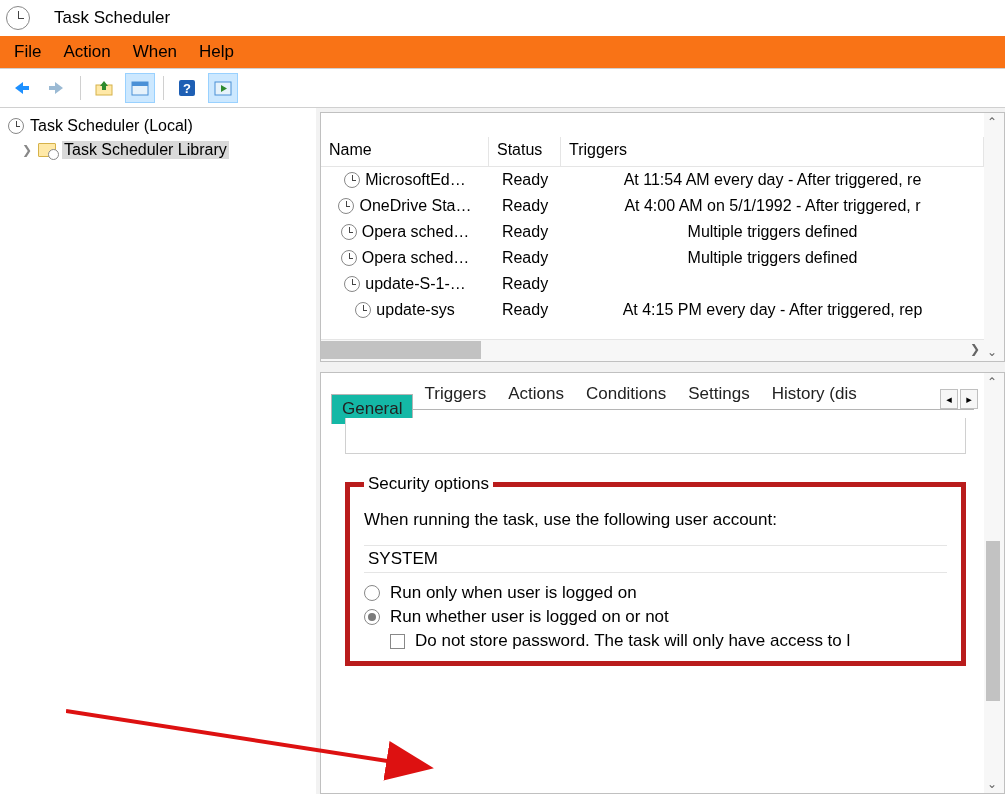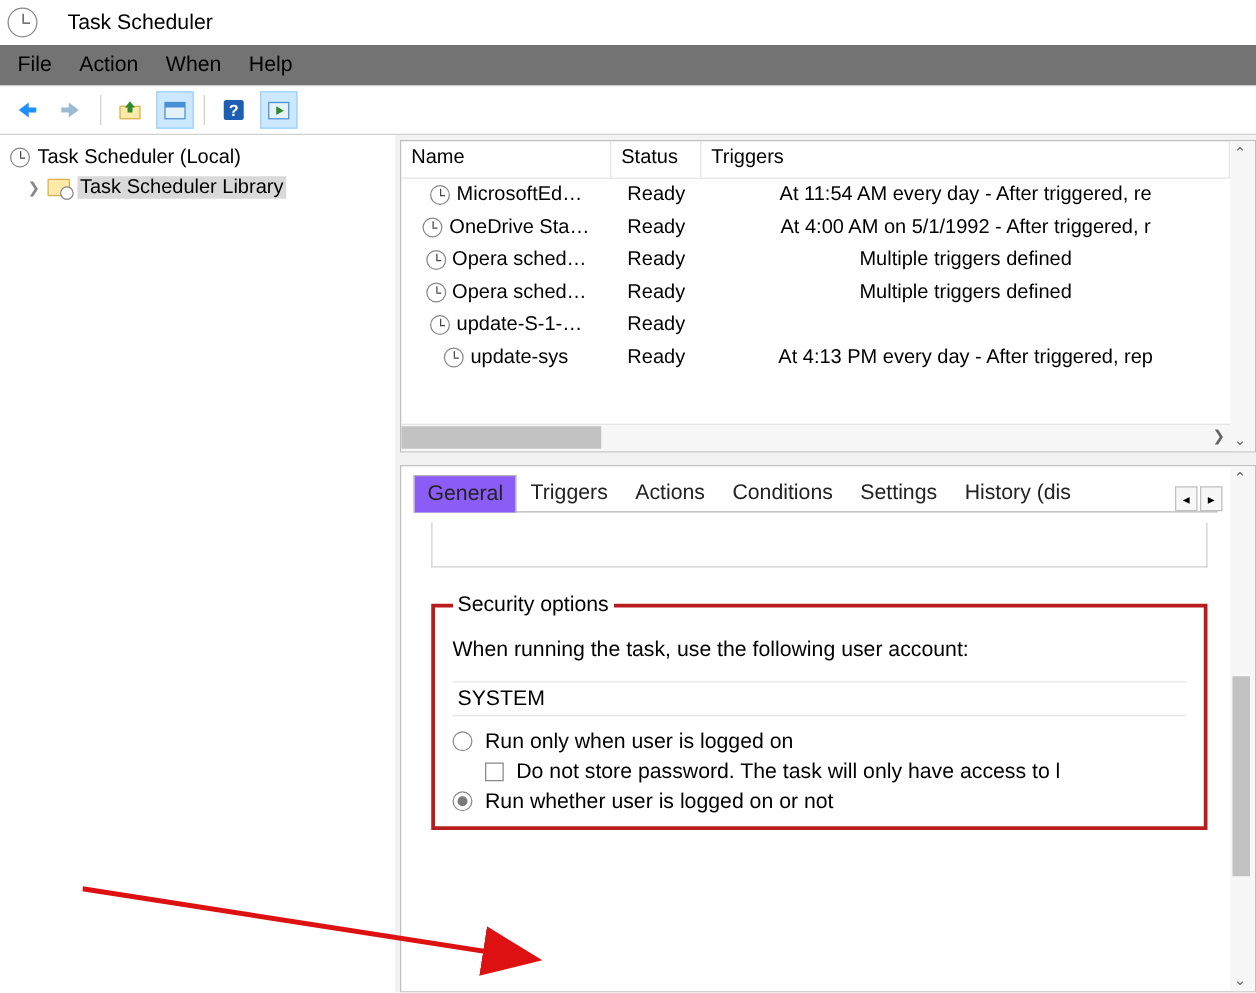--- a/index.html
+++ b/index.html
@@ -17,21 +17,21 @@
   }
   * { box-sizing:border-box; font-family:"Segoe UI", Tahoma, sans-serif; }
   body { margin:0; width:1005px; height:794px; background:#fff; color:var(--text); font-size:15px; overflow:hidden; position:relative; }
   
   .titlebar { height:36px; display:flex; align-items:center; padding:4px 6px; gap:24px; }
   .titlebar .title { font-size:17px; }
   .app-icon { width:24px; height:24px; border-radius:50%; background:#fff; border:1px solid #888; display:flex; align-items:center; justify-content:center; position:relative; }
   .app-icon::before { content:""; position:absolute; width:1px; height:7px; background:#444; top:4px; left:50%; transform-origin:bottom center; }
   .app-icon::after  { content:""; position:absolute; width:6px; height:1px; background:#444; top:11px; left:50%; }
   
-  .menubar { height:32px; display:flex; align-items:center; padding:0 10px 0 14px; gap:22px; font-size:17px; background:#737373; }
+  .menubar { height:32px; display:flex; align-items:center; padding:0 10px 0 14px; gap:22px; font-size:17px; background:#f97316; }
   .menubar span { cursor:default; }
   
   .toolbar { height:40px; display:flex; align-items:center; padding:0 6px; gap:6px; border-bottom:1px solid var(--light-border); border-top:1px solid var(--light-border); background:var(--toolbar-bg); }
   .tbtn { width:30px; height:30px; display:flex; align-items:center; justify-content:center; border:1px solid transparent; }
   .tbtn.lit { border:1px solid var(--blue-highlight-border); background:var(--blue-highlight); }
   .tsep { width:1px; height:24px; background:var(--light-border); margin:0 2px; }
   
   .body { display:flex; height:calc(794px - 36px - 32px - 40px); }
   .tree { width:316px; border-right:1px solid #fff; padding:6px 4px; overflow:hidden; }
   .tree-row { display:flex; align-items:center; height:24px; gap:6px; padding-left:4px; font-size:16px; }
@@ -40,21 +40,21 @@
   .expander { font-size:12px; color:#888; width:10px; }
   .folder-icon { width:18px; height:14px; background:#ffe9a8; border:1px solid #d6b24a; border-radius:1px; position:relative; }
   .folder-icon::after { content:""; position:absolute; width:9px; height:9px; border:1px solid #888; border-radius:50%; right:-4px; bottom:-4px; background:#fff; }
   .clock-ico-sm { width:16px; height:16px; border-radius:50%; border:1px solid #888; background:#fff; position:relative; display:inline-block; }
   .clock-ico-sm::before { content:""; position:absolute; width:1px; height:5px; background:#444; top:2px; left:50%; }
   .clock-ico-sm::after  { content:""; position:absolute; width:4px; height:1px; background:#444; top:7px; left:50%; }
   .right { flex:1; display:flex; flex-direction:column; border:4px solid #f2f2f2; border-right:none; border-bottom:none; min-width:0; }
   
   .list-container { height:250px; min-height:250px; position:relative; border:1px solid #c0c0c0; background:#fff; display:flex; }
   .list { flex:1; display:flex; flex-direction:column; overflow:hidden; min-width:0;}
-  .list-header { display:flex; height:30px; border-bottom:1px solid #e5e5e5; font-size:16px; }
+  .list-header { display:flex; height:30px; border-bottom:1px solid #e5e5e5; font-size:16px;margin-top:24px; }
   .list-header .col { border-right:1px solid #e5e5e5; padding:4px 8px; overflow:hidden; white-space:nowrap; }
   .list-rows { flex:1; overflow:hidden; }
   .lrow { display:flex; height:26px; align-items:center; font-size:16px; }
   .lrow .cell { padding:0 8px; overflow:hidden; white-space:nowrap; text-overflow:clip; display:flex; align-items:center; gap:5px;justify-content:center; }
   .col-name  { width:168px; min-width:168px; }
   .col-status{ width:72px; min-width:72px; }
   .col-trig  { flex:1; min-width:0; }
   .hscroll { height:22px; border-top:1px solid #e5e5e5; position:relative; background:#f7f7f7; }
   .hscroll .thumb { position:absolute; left:0; top:1px; height:18px; width:160px; background:var(--scroll-thumb); }
   .hscroll .caret { position:absolute; top:2px; font-size:12px; color:#666; }
@@ -62,26 +62,26 @@
   .vscroll { width:20px; background:#f7f7f7; position:relative; }
   .vscroll .caret { position:absolute; left:3px; font-size:12px; color:#666; }
   .vscroll .caret.t { top:2px; } .vscroll .caret.b { bottom:2px; }
   
   .splitter { height:10px; background:#f2f2f2; }
   
   .details { flex:1; border:1px solid #c0c0c0; background:#fff; display:flex; overflow:hidden; min-width:0; }
   .details-inner { flex:1; display:flex; flex-direction:column; min-width:0;}
   .tabbar { display:flex; align-items:flex-end; height:36px; padding:6px 6px 0 10px; gap:0; font-size:17px; }
   .tab { padding:4px 10px 5px 10px; border:1px solid transparent; border-bottom:none; color:#222; white-space:nowrap; }
-  .tab.active { border-color:#b5b5b5; background:#8b5cf6; position:relative; top:1px; }
+  .tab.active { border-color:#b5b5b5; background:#14b8a6; position:relative; top:15px; }
   .tab-scroll-btn { width:18px; height:20px; border:1px solid #c0c0c0; background:#f7f7f7; font-size:11px; display:flex; align-items:center; justify-content:center; margin-left:2px; cursor:default; }
   .tab-strip-line { height:1px; background:#b5b5b5; margin:0 10px; }
   .tab-body { flex:1; padding:8px 18px 0 24px; overflow:hidden; position:relative; }
   .truncated-box { height:36px; border:1px solid #d0d0d0; background:#fff; margin-bottom:20px; border-top:none; }
-  fieldset.secopts { border:3px solid #b91c1c; padding:12px 14px 6px 14px; margin:0; }
+  fieldset.secopts { border:5px solid #b91c1c; padding:12px 14px 6px 14px; margin:0; }
   fieldset.secopts legend { padding:0 4px; font-size:17px; }
   .sec-line { font-size:17px; margin:4px 0; display:flex; align-items:center; gap:10px; }
   .acct-box { border-bottom:1px solid #e5e5e5; border-top:1px solid #e5e5e5; margin:15px 0 10px 0; padding:3px 0 3px 4px; font-size:17px; }
   .radio { width:16px; height:16px; border:1px solid #888; border-radius:50%; display:inline-flex; align-items:center; justify-content:center; }
   .radio.selected::after { content:""; width:8px; height:8px; background:#7a7a7a; border-radius:50%; display:block; }
   .checkbox { width:15px; height:15px; border:1px solid #888; background:#fff; display:inline-block; }
   .details .vscroll .thumb { position:absolute; left:2px; top:40%; height:160px; width:14px; background:var(--scroll-thumb); }
   
   svg.arrow { position:absolute; left:66px; top:701px; pointer-events:none; }
 </style>
@@ -201,21 +201,21 @@
                 <span>update-S-1-…</span>
               </div>
               <div class="cell col-status">Ready</div>
             </div>
             <div class="lrow">
               <div class="cell col-name">
                 <span class="clock-ico-sm"></span>
                 <span>update-sys</span>
               </div>
               <div class="cell col-status">Ready</div>
-              <div class="cell col-trig">At 4:13 PM every day - After triggered, rep</div>
+              <div class="cell col-trig">At 4:15 PM every day - After triggered, rep</div>
             </div>
           </div>
         <div class="hscroll">
           <span class="caret l">❮</span>
           <div class="thumb"></div>
           <span class="caret r">❯</span>
         </div>
       </div>
       <div class="vscroll">
         <span class="caret t">⌃</span>
@@ -242,27 +242,27 @@
         <div class="tab-body">
           <div class="truncated-box"></div>
           <fieldset class="secopts">
             <legend>Security options</legend>
             <div class="sec-line">When running the task, use the following user account:</div>
             <div class="acct-box">SYSTEM</div>
             <div class="sec-line">
               <span class="radio"></span>
               <span>Run only when user is logged on</span>
             </div>
+            <div class="sec-line">
+              <span class="radio selected"></span>
+              <span>Run whether user is logged on or not</span>
+            </div>
             <div class="sec-line" style="margin-left:26px;">
               <span class="checkbox"></span>
               <span>Do not store password.  The task will only have access to l</span>
-            </div>
-            <div class="sec-line">
-              <span class="radio selected"></span>
-              <span>Run whether user is logged on or not</span>
             </div>
           </fieldset>
         </div>
       </div>
       <div class="vscroll">
         <span class="caret t">⌃</span>
         <div class="thumb"></div>
         <span class="caret b">⌄</span>
       </div>
     </div>

